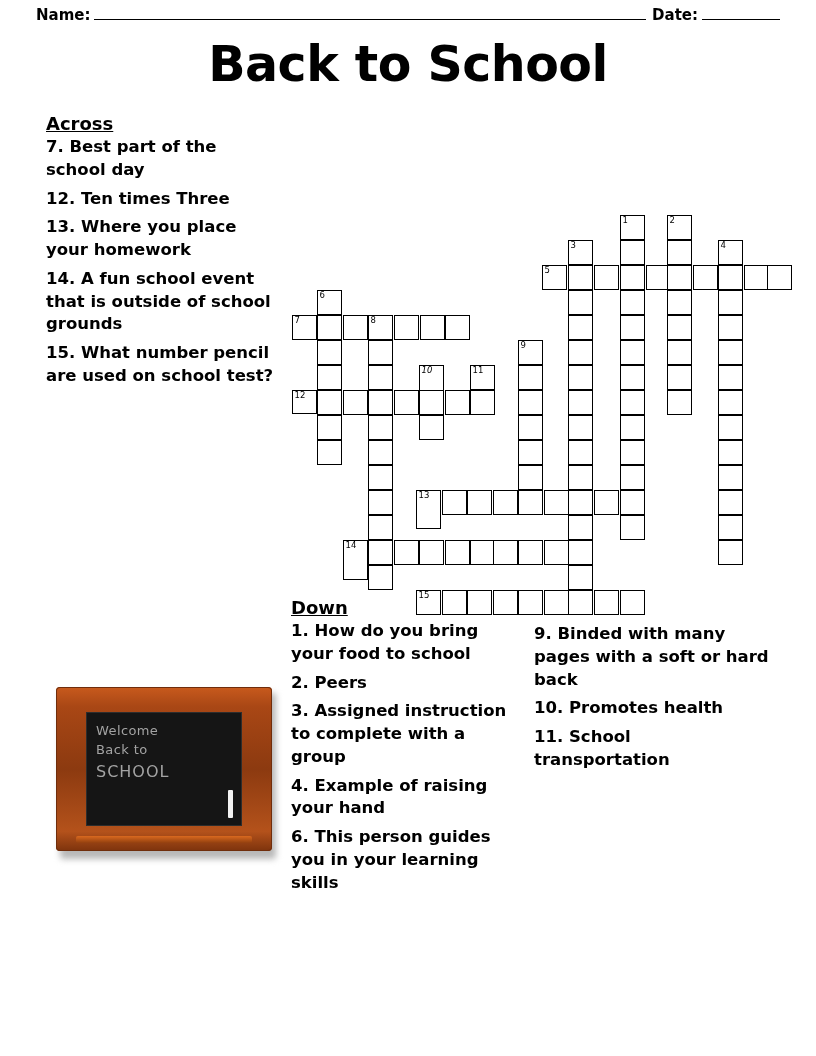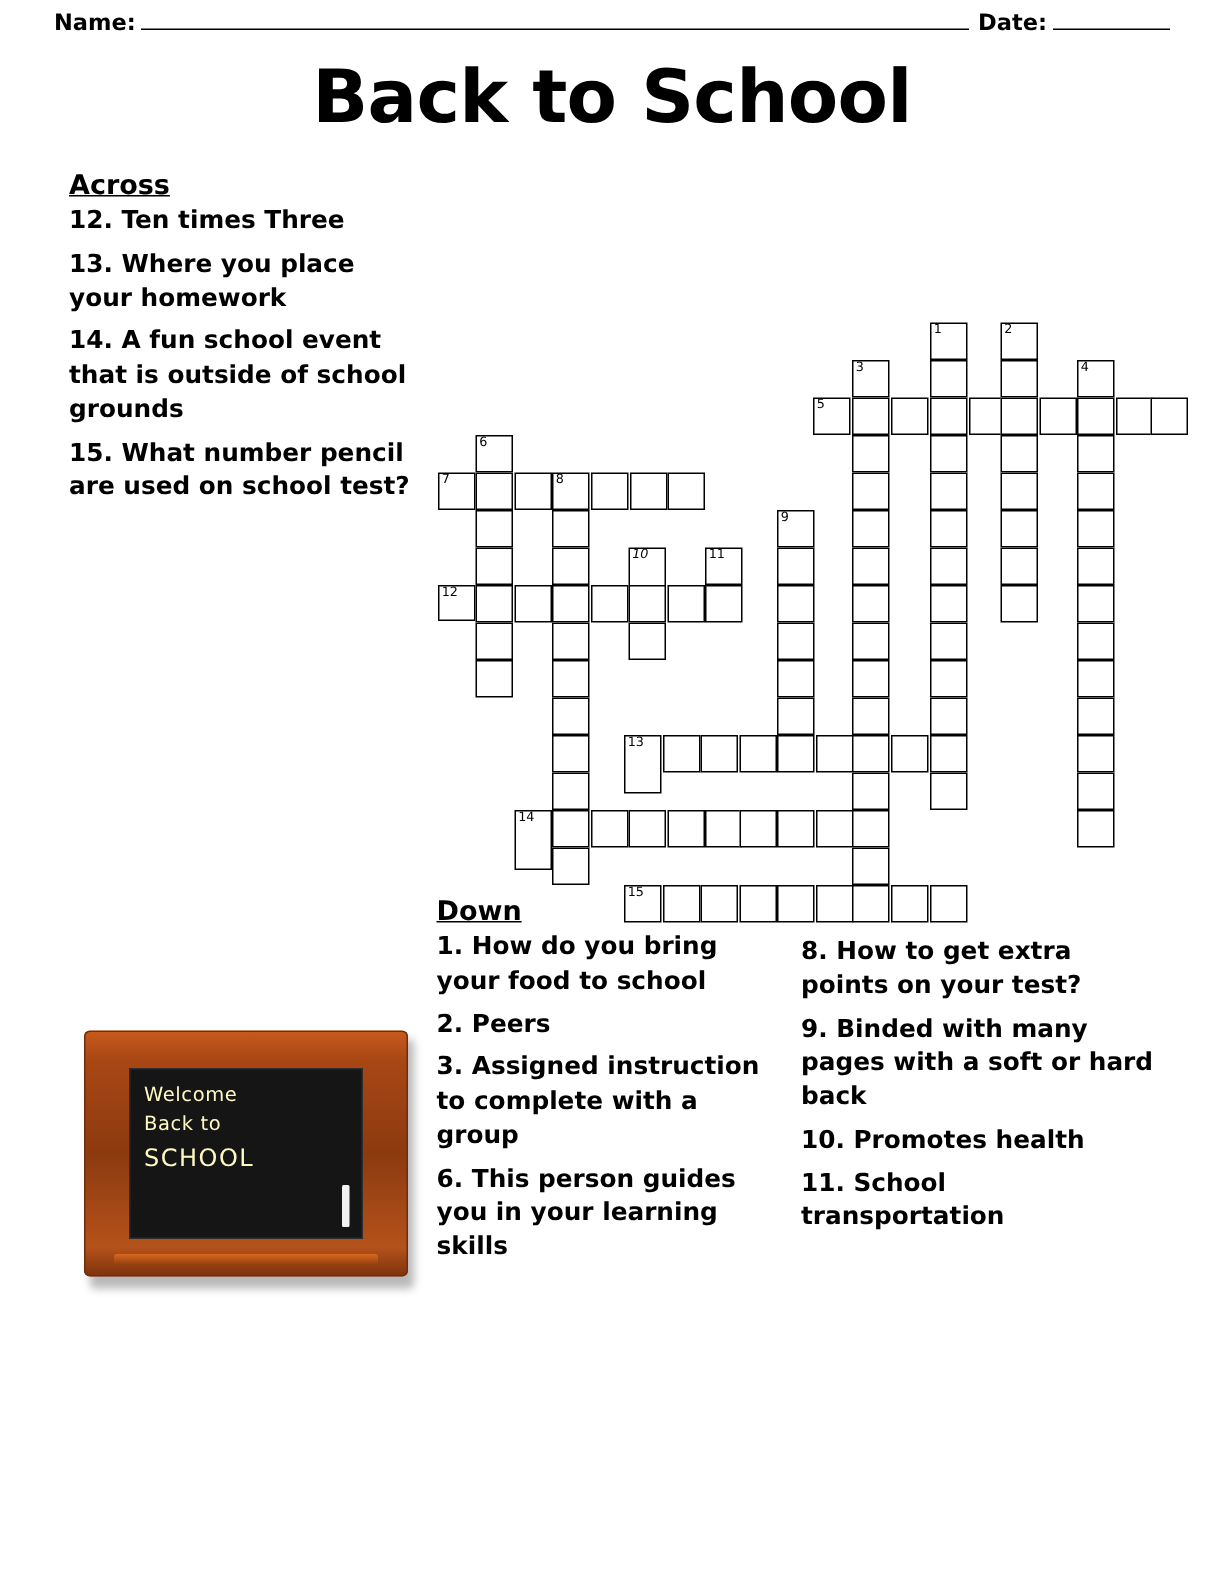--- a/index.html
+++ b/index.html
@@ -152,21 +152,21 @@
     top: 25px;
     width: 156px;
     height: 114px;
     background: #151515;
     box-shadow: inset 0 0 0 1px #2d2d2d;
   }
   .cb-text {
     position: absolute;
     left: 10px;
     top: 10px;
-    color: #fef9c3;
+    color: #a3a3a3;
     font-family: "DejaVu Sans", sans-serif;
     font-size: 13px;
     line-height: 1.45;
     letter-spacing: 0.4px;
   }
   .cb-text .big {
     font-size: 16px;
     letter-spacing: 1px;
   }
   .cb-chalk {
@@ -195,20 +195,24 @@
   <span>Name:</span>
   <span class="name-rule"></span>
   <span>Date:</span>
   <span class="date-rule"></span>
 </div>
 
 <div class="puzzle-title">Back to School</div>
 
 <div id="across-col">
   <div class="clue-heading">Across</div>
+  <div class="clue">
+    <span>7.</span>
+    <span>Best part of the school day</span>
+  </div>
   <div class="clue">
     <span>12.</span>
     <span>Ten times Three</span>
   </div>
   <div class="clue">
     <span>13.</span>
     <span>Where you place your homework</span>
   </div>
   <div class="clue">
     <span>14.</span>
@@ -377,31 +381,31 @@
   </div>
   <div class="clue">
     <span>2.</span>
     <span>Peers</span>
   </div>
   <div class="clue">
     <span>3.</span>
     <span>Assigned instruction to complete with a group</span>
   </div>
   <div class="clue">
+    <span>4.</span>
+    <span>Example of raising your hand</span>
+  </div>
+  <div class="clue">
     <span>6.</span>
     <span>This person guides you in your learning skills</span>
   </div>
 </div>
 
 <div id="down-col-2">
   <div class="spacer-heading"></div>
-  <div class="clue">
-    <span>8.</span>
-    <span>How to get extra points on your test?</span>
-  </div>
   <div class="clue">
     <span>9.</span>
     <span>Binded with many pages with a soft or hard back</span>
   </div>
   <div class="clue">
     <span>10.</span>
     <span>Promotes health</span>
   </div>
   <div class="clue">
     <span>11.</span>

